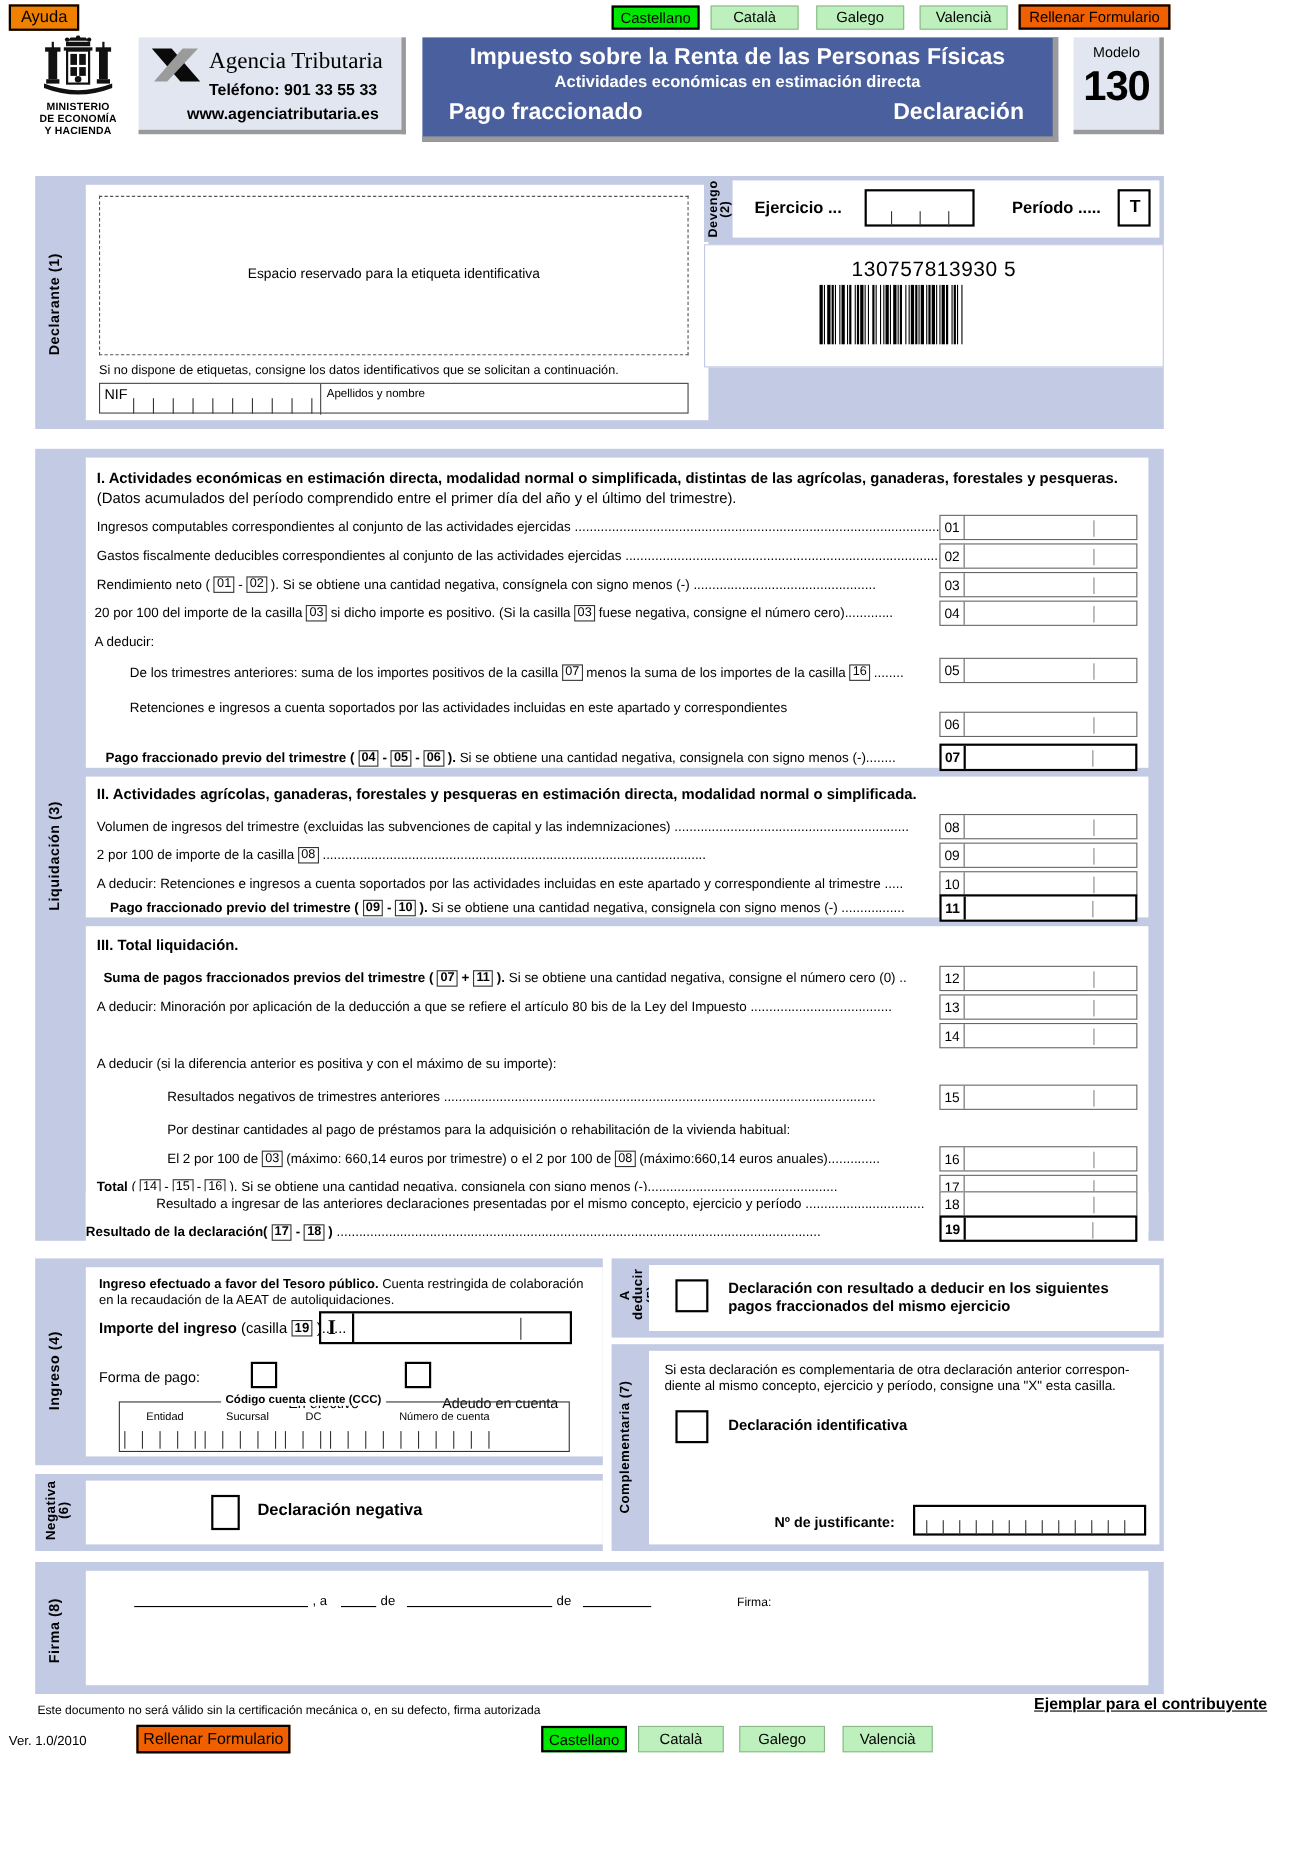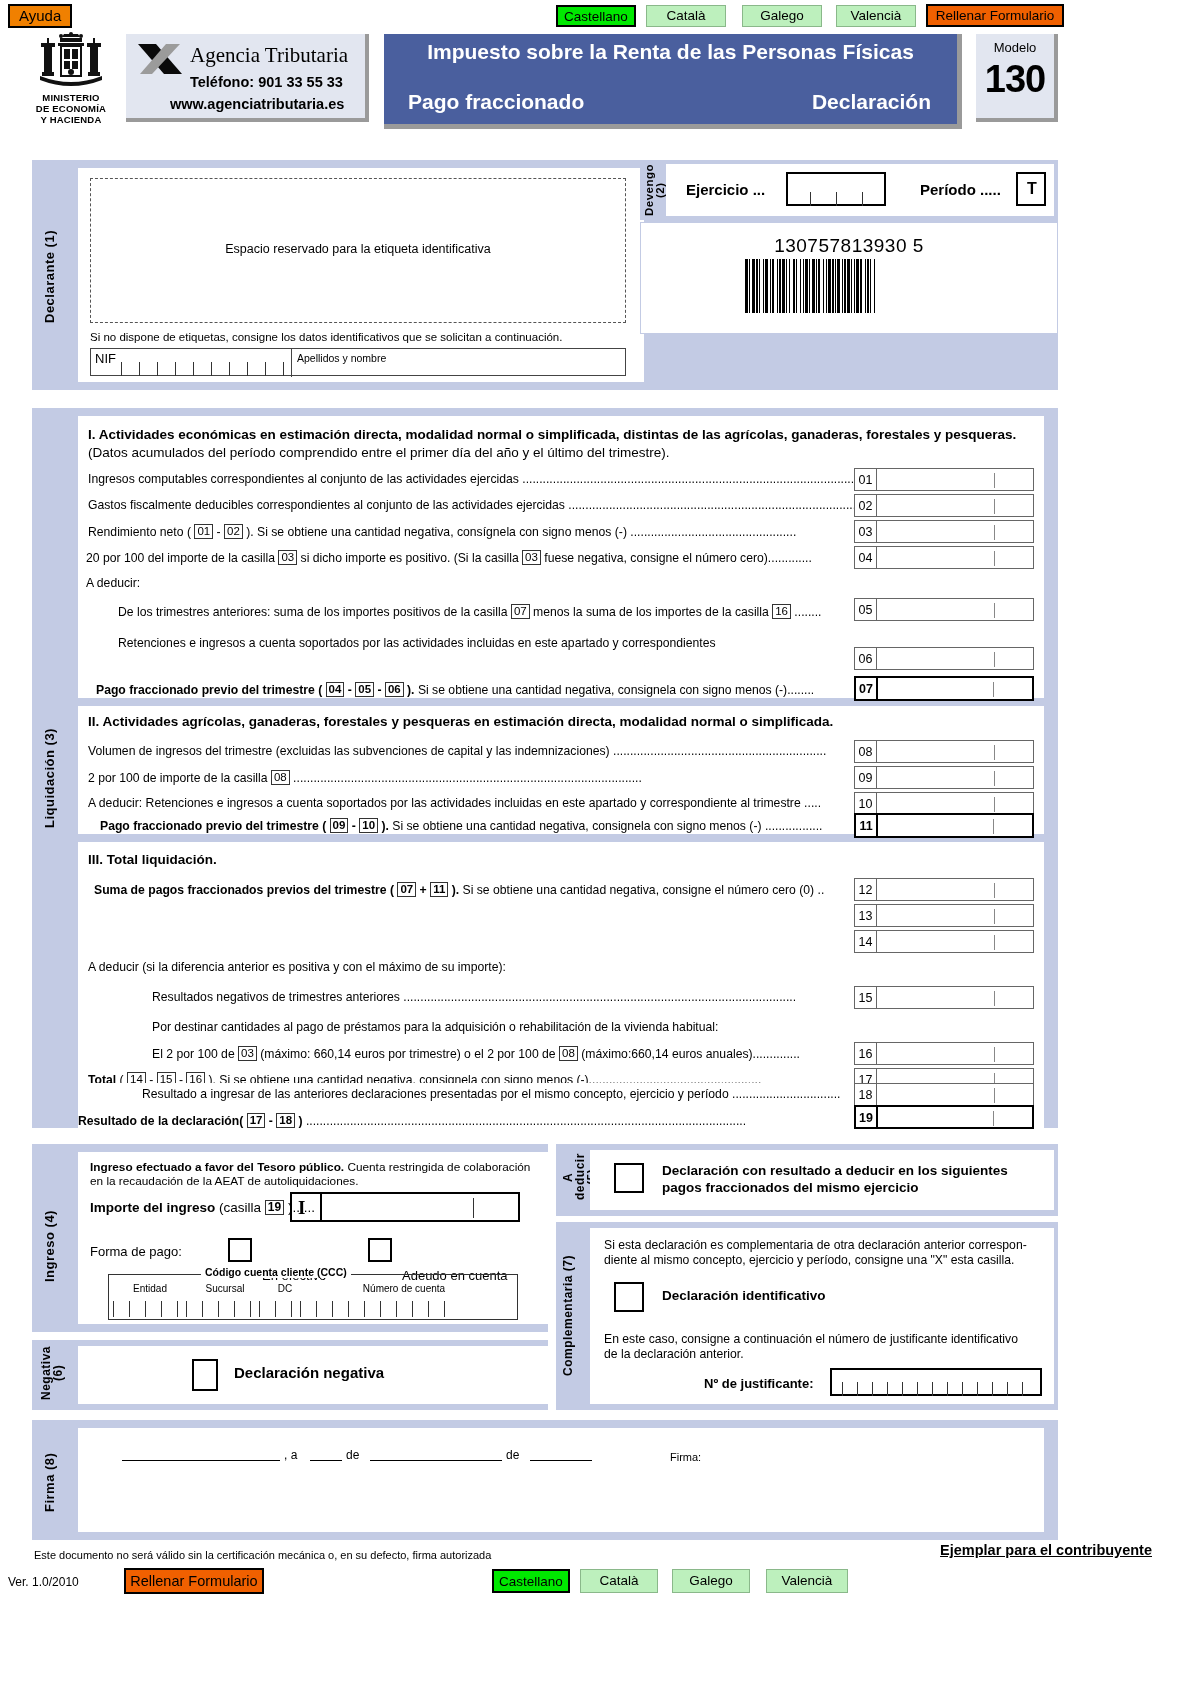--- a/index.html
+++ b/index.html
@@ -232,20 +232,21 @@
         <path d="M44 2 L30 2 L4 32 L16 32 Z" fill="#9b9b9b"></path>
       </svg>
     </div>
     <div class="aeat-name">Agencia Tributaria</div>
     <div class="aeat-tel">Teléfono: 901 33 55 33</div>
     <div class="aeat-web">www.agenciatributaria.es</div>
   </div>
 
   <div class="title-box">
     <div class="t1">Impuesto sobre la Renta de las Personas Físicas</div>
+    <div class="t2">Actividades económicas en estimación directa</div>
     <div class="t3">Pago fraccionado</div>
     <div class="t4">Declaración</div>
   </div>
 
   <div class="model-box">
     <div class="m-lab">Modelo</div>
     <div class="m-num">130</div>
   </div>
 
   <div class="sect" id="declarante">
@@ -475,20 +476,23 @@
           <div class="cents"></div>
       </div>
     </div>
 
     <div class="liq-block" id="blk3">
       <div class="sec-head" style="left:10px; top:10px;">III.  Total liquidación.</div>
       <div class="row-lab b" style="left:16px; top:40px;">
         Suma de  pagos  fraccionados  previos  del  trimestre  ( <span class="cs">07</span> + <span class="cs">11</span> ).
         <span style="font-weight:normal;">Si se obtiene una cantidad negativa, consigne el número cero (0)  ..</span>
       </div>
+      <div class="row-lab" style="left:10px; top:66px;">
+        <span>A deducir:   Minoración por aplicación de la deducción a que se refiere el artículo 80 bis de la Ley del Impuesto</span><span class="dots"> ......................................</span>
+      </div>
       <div class="row-lab" style="left:10px; top:118px;">A deducir (si la diferencia anterior es positiva y con el máximo de su importe):</div>
       <div class="row-lab" style="left:74px; top:148px;">
         <span>Resultados negativos de trimestres anteriores</span><span class="dots"> ....................................................................................................................</span>
       </div>
       <div class="row-lab" style="left:74px; top:178px;">Por destinar cantidades al pago de préstamos para la adquisición o rehabilitación de la vivienda habitual:</div>
       <div class="row-lab" style="left:74px; top:204px;">
         El 2 por 100 de <span class="cs">03</span> (máximo: 660,14 euros por trimestre) o el 2 por 100 de <span class="cs">08</span>   (máximo:660,14 euros anuales)<span class="dots">..............</span>
       </div>
       <div class="row-lab" style="left:10px; top:230px;">
         <b>Total</b> ( <span class="cs">14</span> - <span class="cs">15</span>  - <span class="cs">16</span> ). Si se obtiene una cantidad negativa, consignela con signo menos (-)<span class="dots">...................................................</span>
@@ -612,25 +616,21 @@
   </div>
 
   <div class="sect" id="complementaria">
     <div class="vlabel" style="left:6px; top:18px; height:150px; font-size:12px; line-height:12px;">Complementaria (7)</div>
     <div class="sect-inner" id="comp-inner">
       <div class="blktxt" style="left:14px; top:10px;">
         <div>Si esta declaración es complementaria de otra declaración anterior correspon-</div>
         <div>diente al mismo concepto, ejercicio y período, consigne una "X" esta casilla.</div>
       </div>
       <div class="chk" style="left:24px; top:54px; width:30px; height:30px;"></div>
-      <div class="blktxt bd" style="left:72px; top:60px; font-size:13.5px;">Declaración identificativo</div>
-      <div class="blktxt" style="left:14px; top:104px;">
-        <div>En este caso, consigne a continuación el número de justificante identificativo</div>
-        <div>de la declaración anterior.</div>
-      </div>
+      <div class="blktxt bd" style="left:72px; top:60px; font-size:13.5px;">Declaración identificativa</div>
       <div class="blktxt bd" style="left:114px; top:148px; font-size:13px;">Nº de justificante:</div>
       <div style="position:absolute; left:240px; top:140px; width:212px; height:28px; border:2px solid #000;">
         <div class="ticks" id="just-ticks" style="left:10px; top:12px; height:14px;">
             <i style="margin-right:14px"></i>
             <i style="margin-right:14px"></i>
             <i style="margin-right:14px"></i>
             <i style="margin-right:14px"></i>
             <i style="margin-right:14px"></i>
             <i style="margin-right:14px"></i>
             <i style="margin-right:14px"></i>

